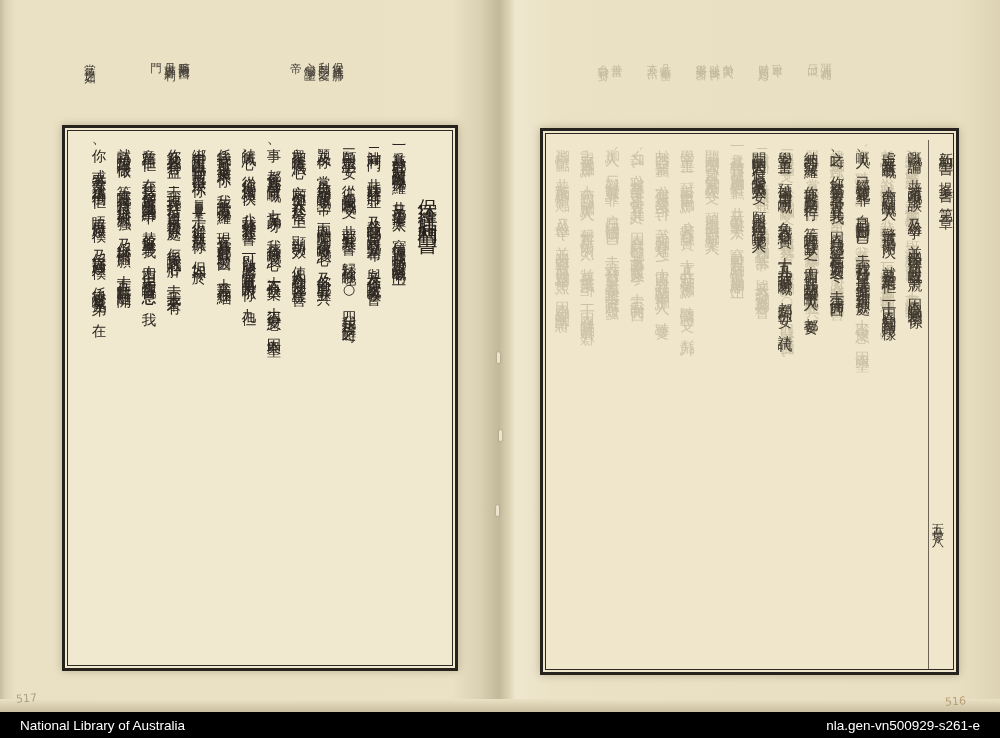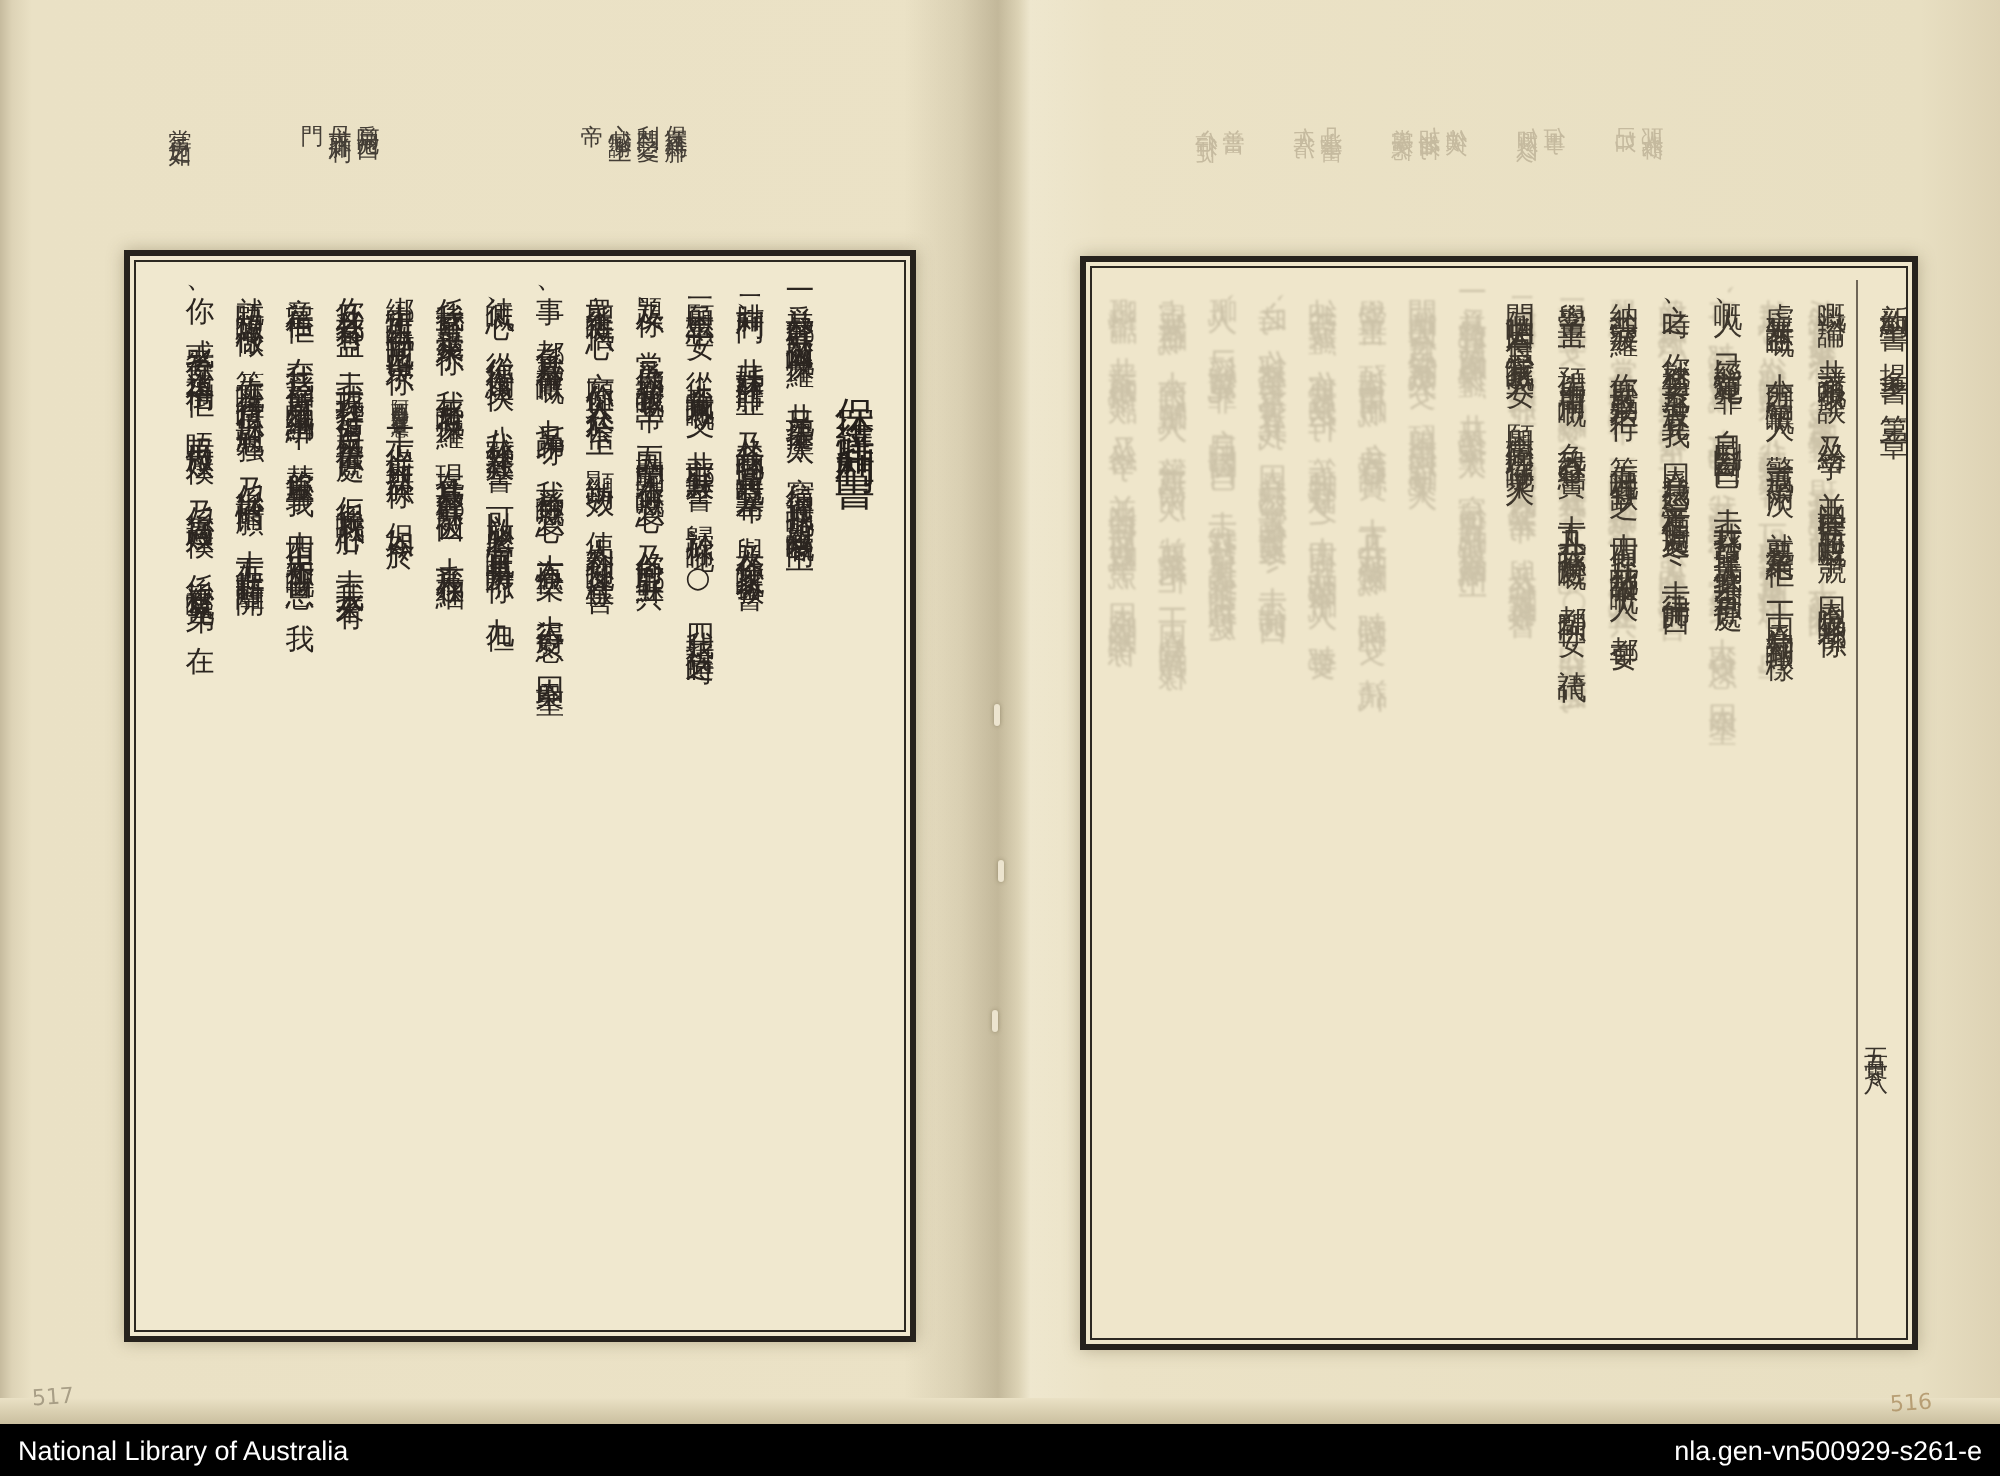--- a/index.html
+++ b/index.html
@@ -54,21 +54,21 @@
     font-size:12px;letter-spacing:4px;color:#3a342c;}
   .pagenum-right{position:absolute;right:7px;top:380px;writing-mode:vertical-rl;text-orientation:upright;
     font-size:12px;letter-spacing:4px;color:#3a342c;}
 
   
   .pencil{position:absolute;font-size:11px;color:#998f78;font-family:"DejaVu Sans",sans-serif;
     transform:rotate(-4deg);opacity:.8;}
   .p-left{left:16px;top:692px;}
   .p-right{left:945px;top:695px;color:#ad9063;}
   .bar{position:absolute;left:0;top:712px;width:1000px;height:26px;background:#000;
-    display:flex;align-items:center;justify-content:space-between;padding:0 9px;box-sizing:border-box;}
+    display:flex;align-items:center;justify-content:space-between;padding:0 20px;box-sizing:border-box;}
   .bar span{color:#fff;font-family:"Liberation Sans",sans-serif;font-size:13.5px;}
 </style>
 </head>
 <body>
 
 <div class="scan">
 
   <div class="gutter"></div>
   <div class="stitch" style="left:497px;top:352px;"></div>
   <div class="stitch" style="left:499px;top:430px;"></div>

